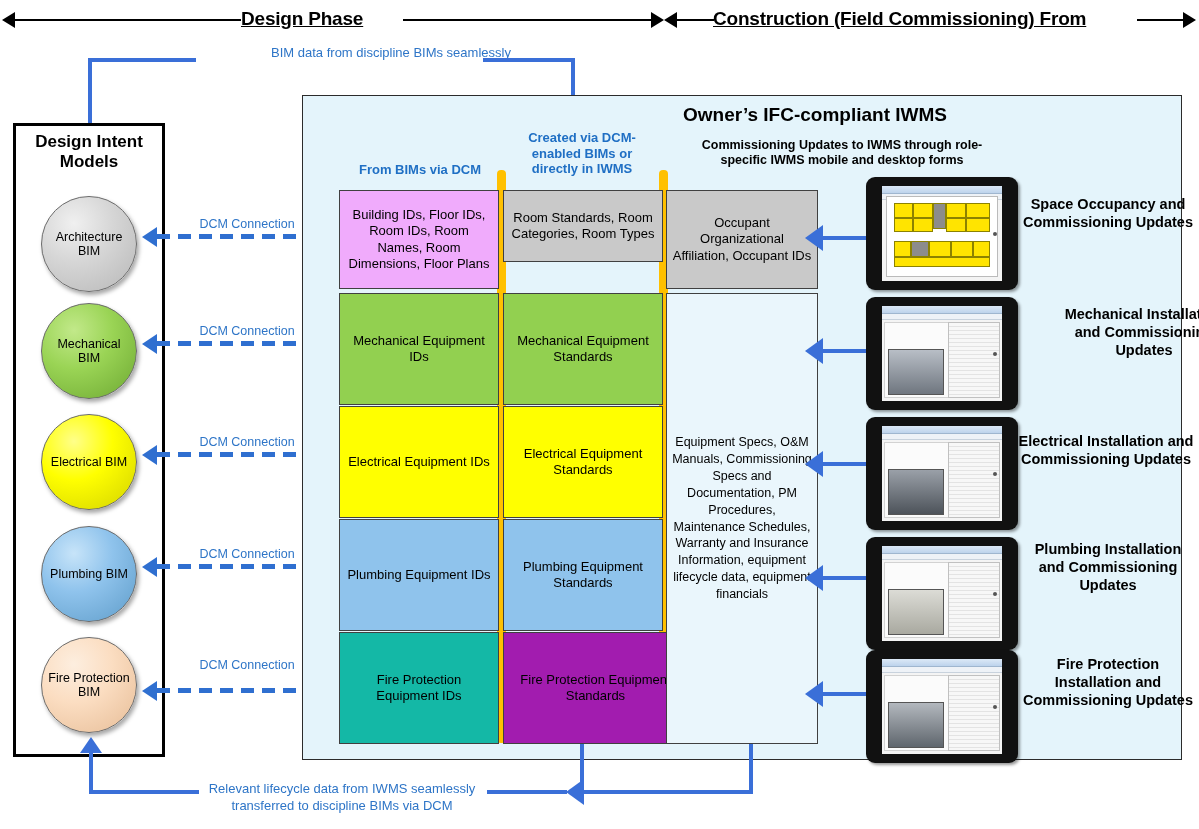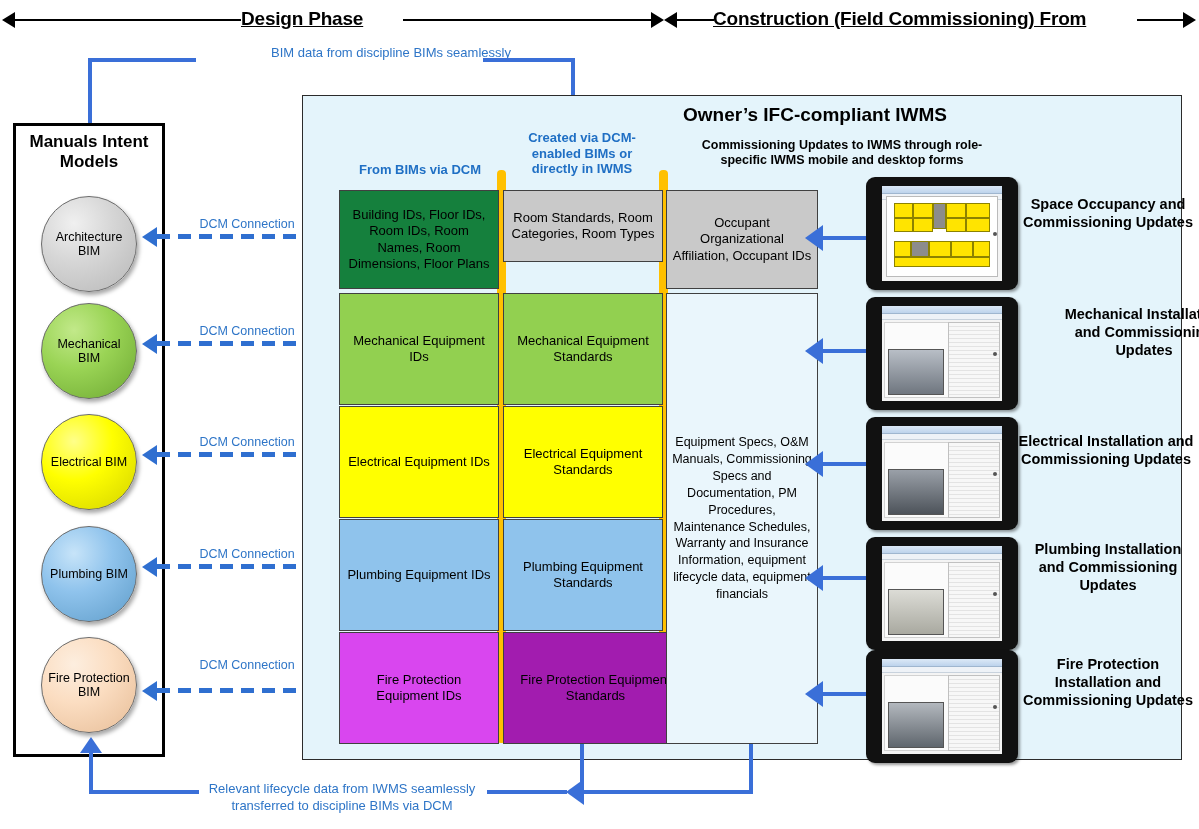--- a/index.html
+++ b/index.html
@@ -237,21 +237,21 @@
 
   <div class="bl" style="left:88px; top:58px; width:108px; height:4px;"></div>
 
   <div class="bl" style="left:483px; top:58px; width:92px; height:4px;"></div>
 
   <div class="bl" style="left:571px; top:58px; width:4px; height:63px;"></div>
   <div class="tri-down" style="left:562px; top:118px;"></div>
 
   <div id="dim-box" class="abs" style="left:13px; top:123px; width:152px; height:634px;">
     <div id="dim-title">
-      <div>Manuals Intent</div>
+      <div>Design Intent</div>
       <div>Models</div>
     </div>
   </div>
 
   <div class="bim-circle abs" style="left:41px; top:196px; width:96px; height:96px;
               background: radial-gradient(circle at 34% 28%, #f0f0f0 0%, #d6d6d6 42%, #b7b7b7 100%);">
     <span>Architecture BIM</span>
   </div>
   <div class="bim-circle abs" style="left:41px; top:303px; width:96px; height:96px;
               background: radial-gradient(circle at 34% 28%, #c2e98a 0%, #9ad455 42%, #6da832 100%);">
@@ -306,21 +306,21 @@
     <div>directly in IWMS</div>
   </div>
   <div class="col-head-black abs" style="left:672px; top:138px; width:340px;">
     <div>Commissioning Updates to IWMS through role-</div>
     <div>specific IWMS mobile and desktop forms</div>
   </div>
 
   <div class="ylane abs" style="left:497px; top:170px; width:9px; height:573px; border-radius:4px;"></div>
   <div class="ylane abs" style="left:659px; top:170px; width:9px; height:573px; border-radius:4px;"></div>
 
-  <div class="data-cell abs" style="left:339px; top:190px; width:160px; height:99px; background:#15803d;">
+  <div class="data-cell abs" style="left:339px; top:190px; width:160px; height:99px; background:#f0abfc;">
     <span>Building IDs, Floor IDs, Room IDs, Room Names, Room Dimensions, Floor Plans</span>
   </div>
   <div class="data-cell abs" style="left:503px; top:190px; width:160px; height:72px; background:#c9c9c9;">
     <span>Room Standards, Room Categories, Room Types</span>
   </div>
   <div class="data-cell abs" style="left:666px; top:190px; width:152px; height:99px; background:#c9c9c9;">
     <span>Occupant Organizational Affiliation, Occupant IDs</span>
   </div>
 
   <div class="data-cell abs" style="left:339px; top:293px; width:160px; height:112px; background:#92d050;">
@@ -337,21 +337,21 @@
     <span>Electrical Equipment Standards</span>
   </div>
 
   <div class="data-cell abs" style="left:339px; top:519px; width:160px; height:112px; background:#8fc3ec;">
     <span>Plumbing Equipment IDs</span>
   </div>
   <div class="data-cell abs" style="left:503px; top:519px; width:160px; height:112px; background:#8fc3ec;">
     <span>Plumbing Equipment Standards</span>
   </div>
 
-  <div class="data-cell abs" style="left:339px; top:632px; width:160px; height:112px; background:#d946ef;">
+  <div class="data-cell abs" style="left:339px; top:632px; width:160px; height:112px; background:#14b8a6;">
     <span>Fire Protection Equipment IDs</span>
   </div>
   <div class="data-cell abs" style="left:503px; top:632px; width:185px; height:112px; background:#a21caf;">
     <span>Fire Protection Equipment Standards</span>
   </div>
 
   <div class="data-cell abs" style="left:666px; top:293px; width:152px; height:451px; background:#eaf6fc;">
     <span style="font-size:12.5px; line-height:1.35;">Equipment Specs, O&amp;M Manuals, Commissioning Specs and Documentation, PM Procedures, Maintenance Schedules, Warranty and Insurance Information, equipment lifecycle data, equipment financials</span>
   </div>
 

